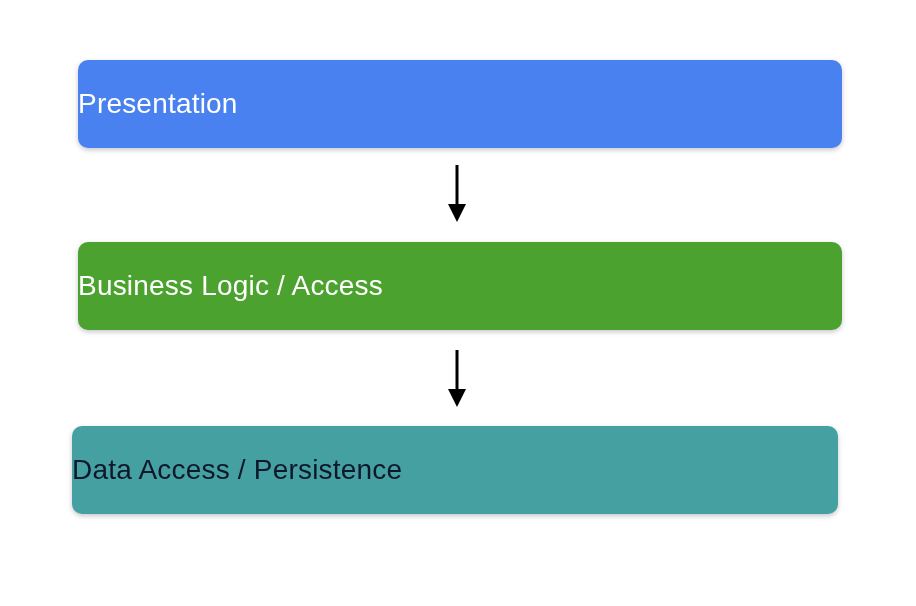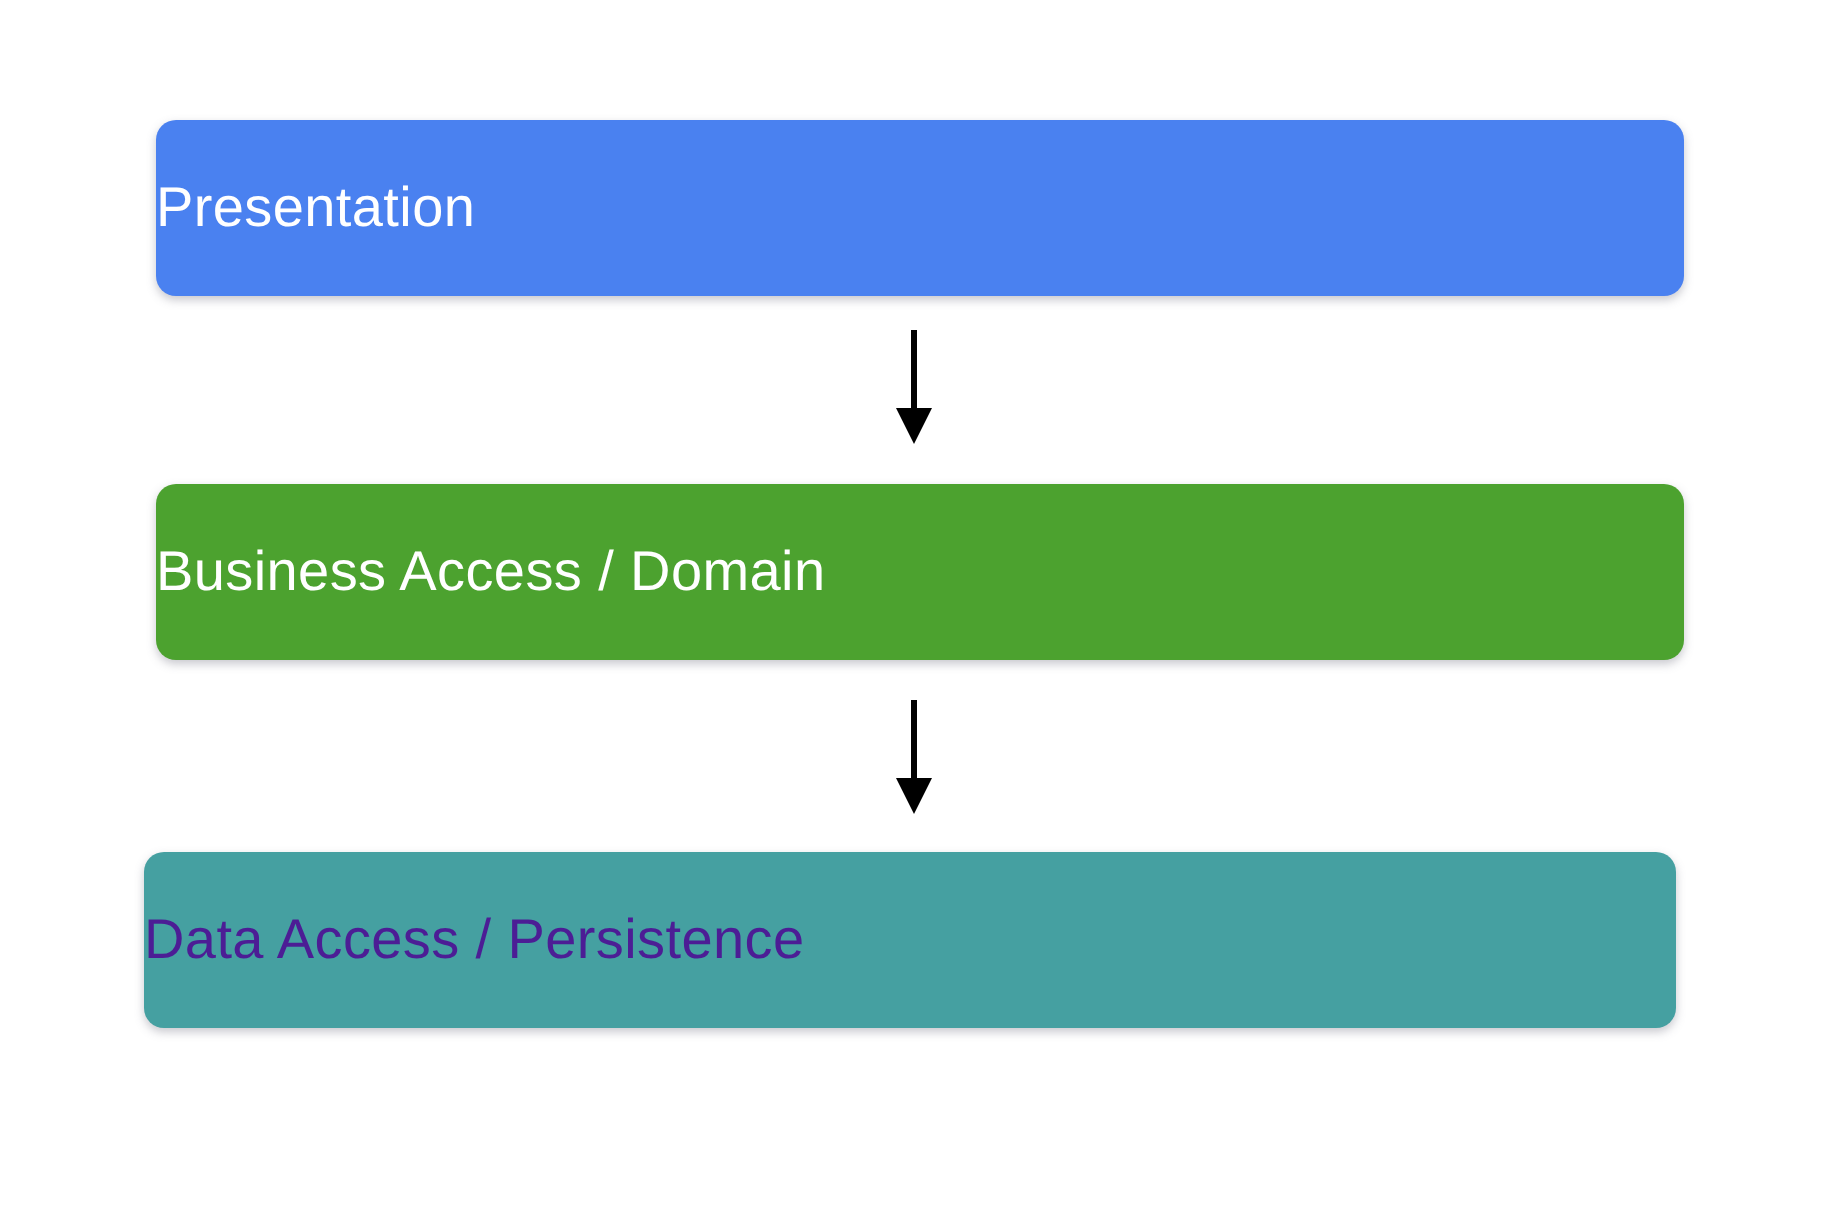--- a/index.html
+++ b/index.html
@@ -56,25 +56,25 @@
   <div class="layer-box box-presentation" style="background: rgb(74, 129, 240);">
     <span class="layer-label" style="color: rgb(255, 255, 255);">Presentation</span>
   </div>
 
   <svg class="arrow arrow-1" viewBox="0 0 26 60" xmlns="http://www.w3.org/2000/svg" style="color: rgb(0, 0, 0);">
     <line x1="13" y1="2" x2="13" y2="44" stroke="currentColor" stroke-width="3"></line>
     <polygon points="13,59 4,41 22,41" fill="currentColor"></polygon>
   </svg>
 
   <div class="layer-box box-business-logic" style="background: rgb(76, 162, 47);">
-    <span class="layer-label" style="color: rgb(255, 255, 255);">Business Access / Domain</span>
+    <span class="layer-label" style="color: rgb(255, 255, 255);">Business Logic / Access</span>
   </div>
 
   <svg class="arrow arrow-2" viewBox="0 0 26 60" xmlns="http://www.w3.org/2000/svg" style="color: rgb(0, 0, 0);">
     <line x1="13" y1="2" x2="13" y2="44" stroke="currentColor" stroke-width="3"></line>
     <polygon points="13,59 4,41 22,41" fill="currentColor"></polygon>
   </svg>
 
   <div class="layer-box box-data-access" style="background: rgb(69, 160, 161);">
-    <span class="layer-label" style="color: #4c1d95;">Data Access / Persistence</span>
+    <span class="layer-label" style="color: #0f172a;">Data Access / Persistence</span>
   </div>
 
 </div>
 
 </body></html>

